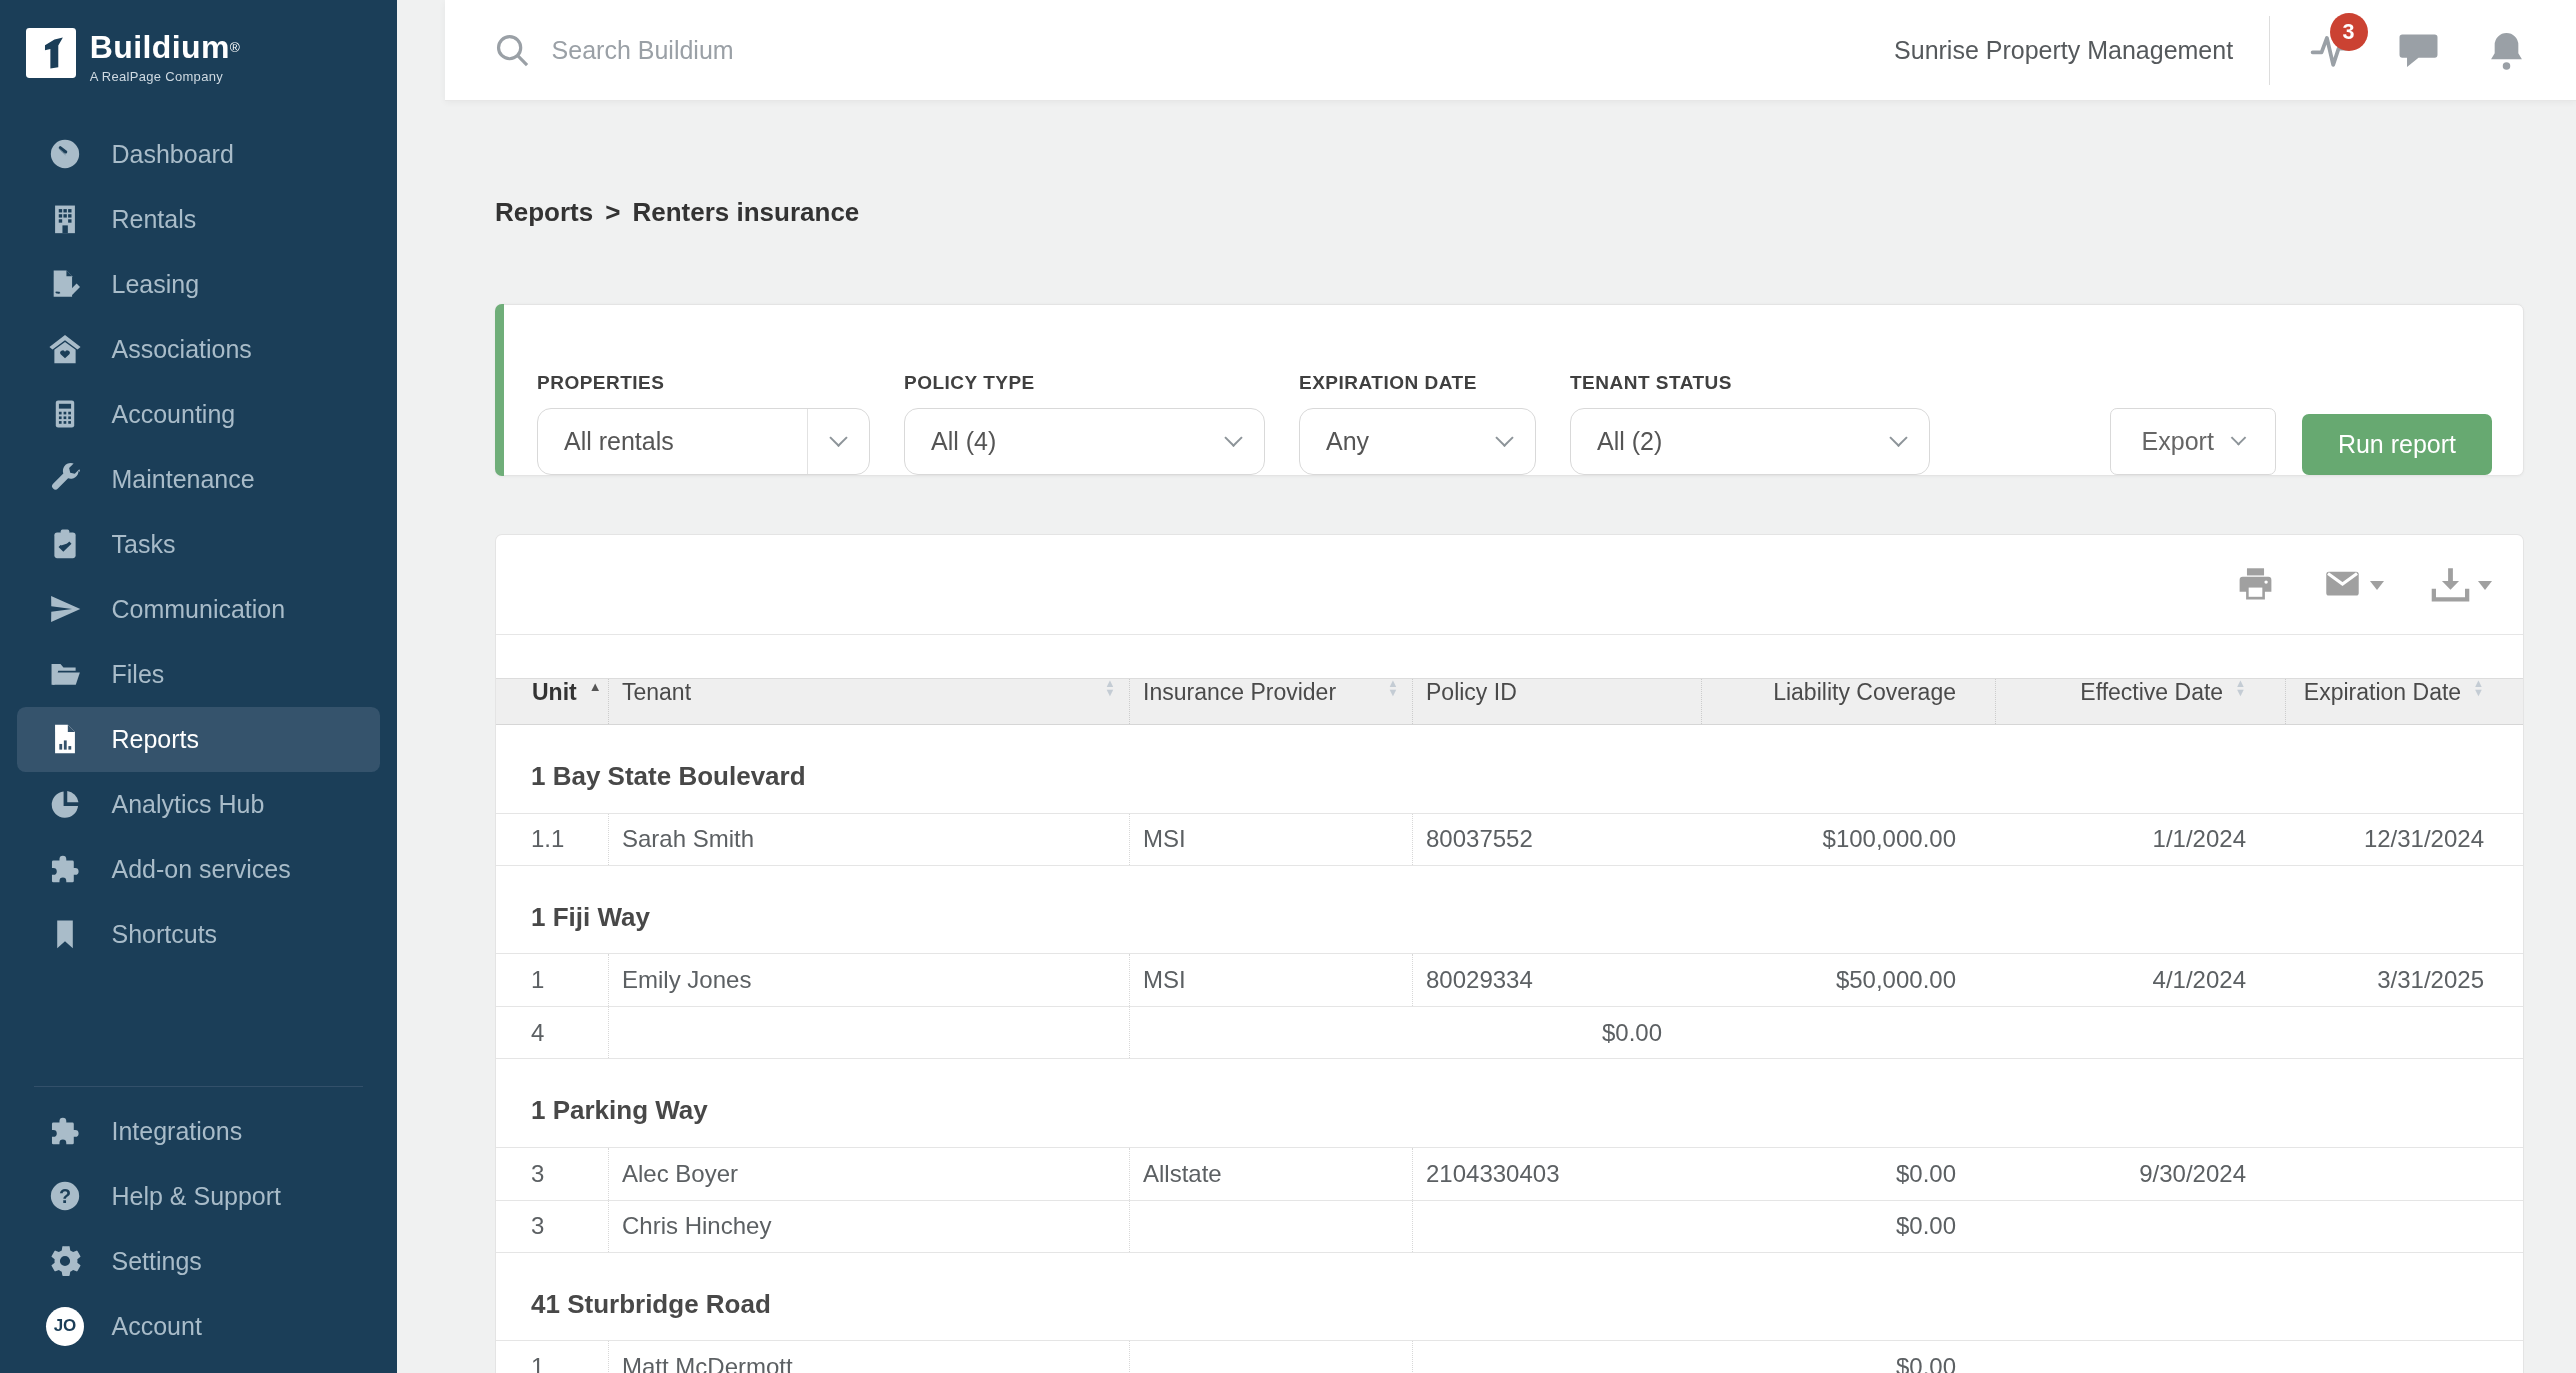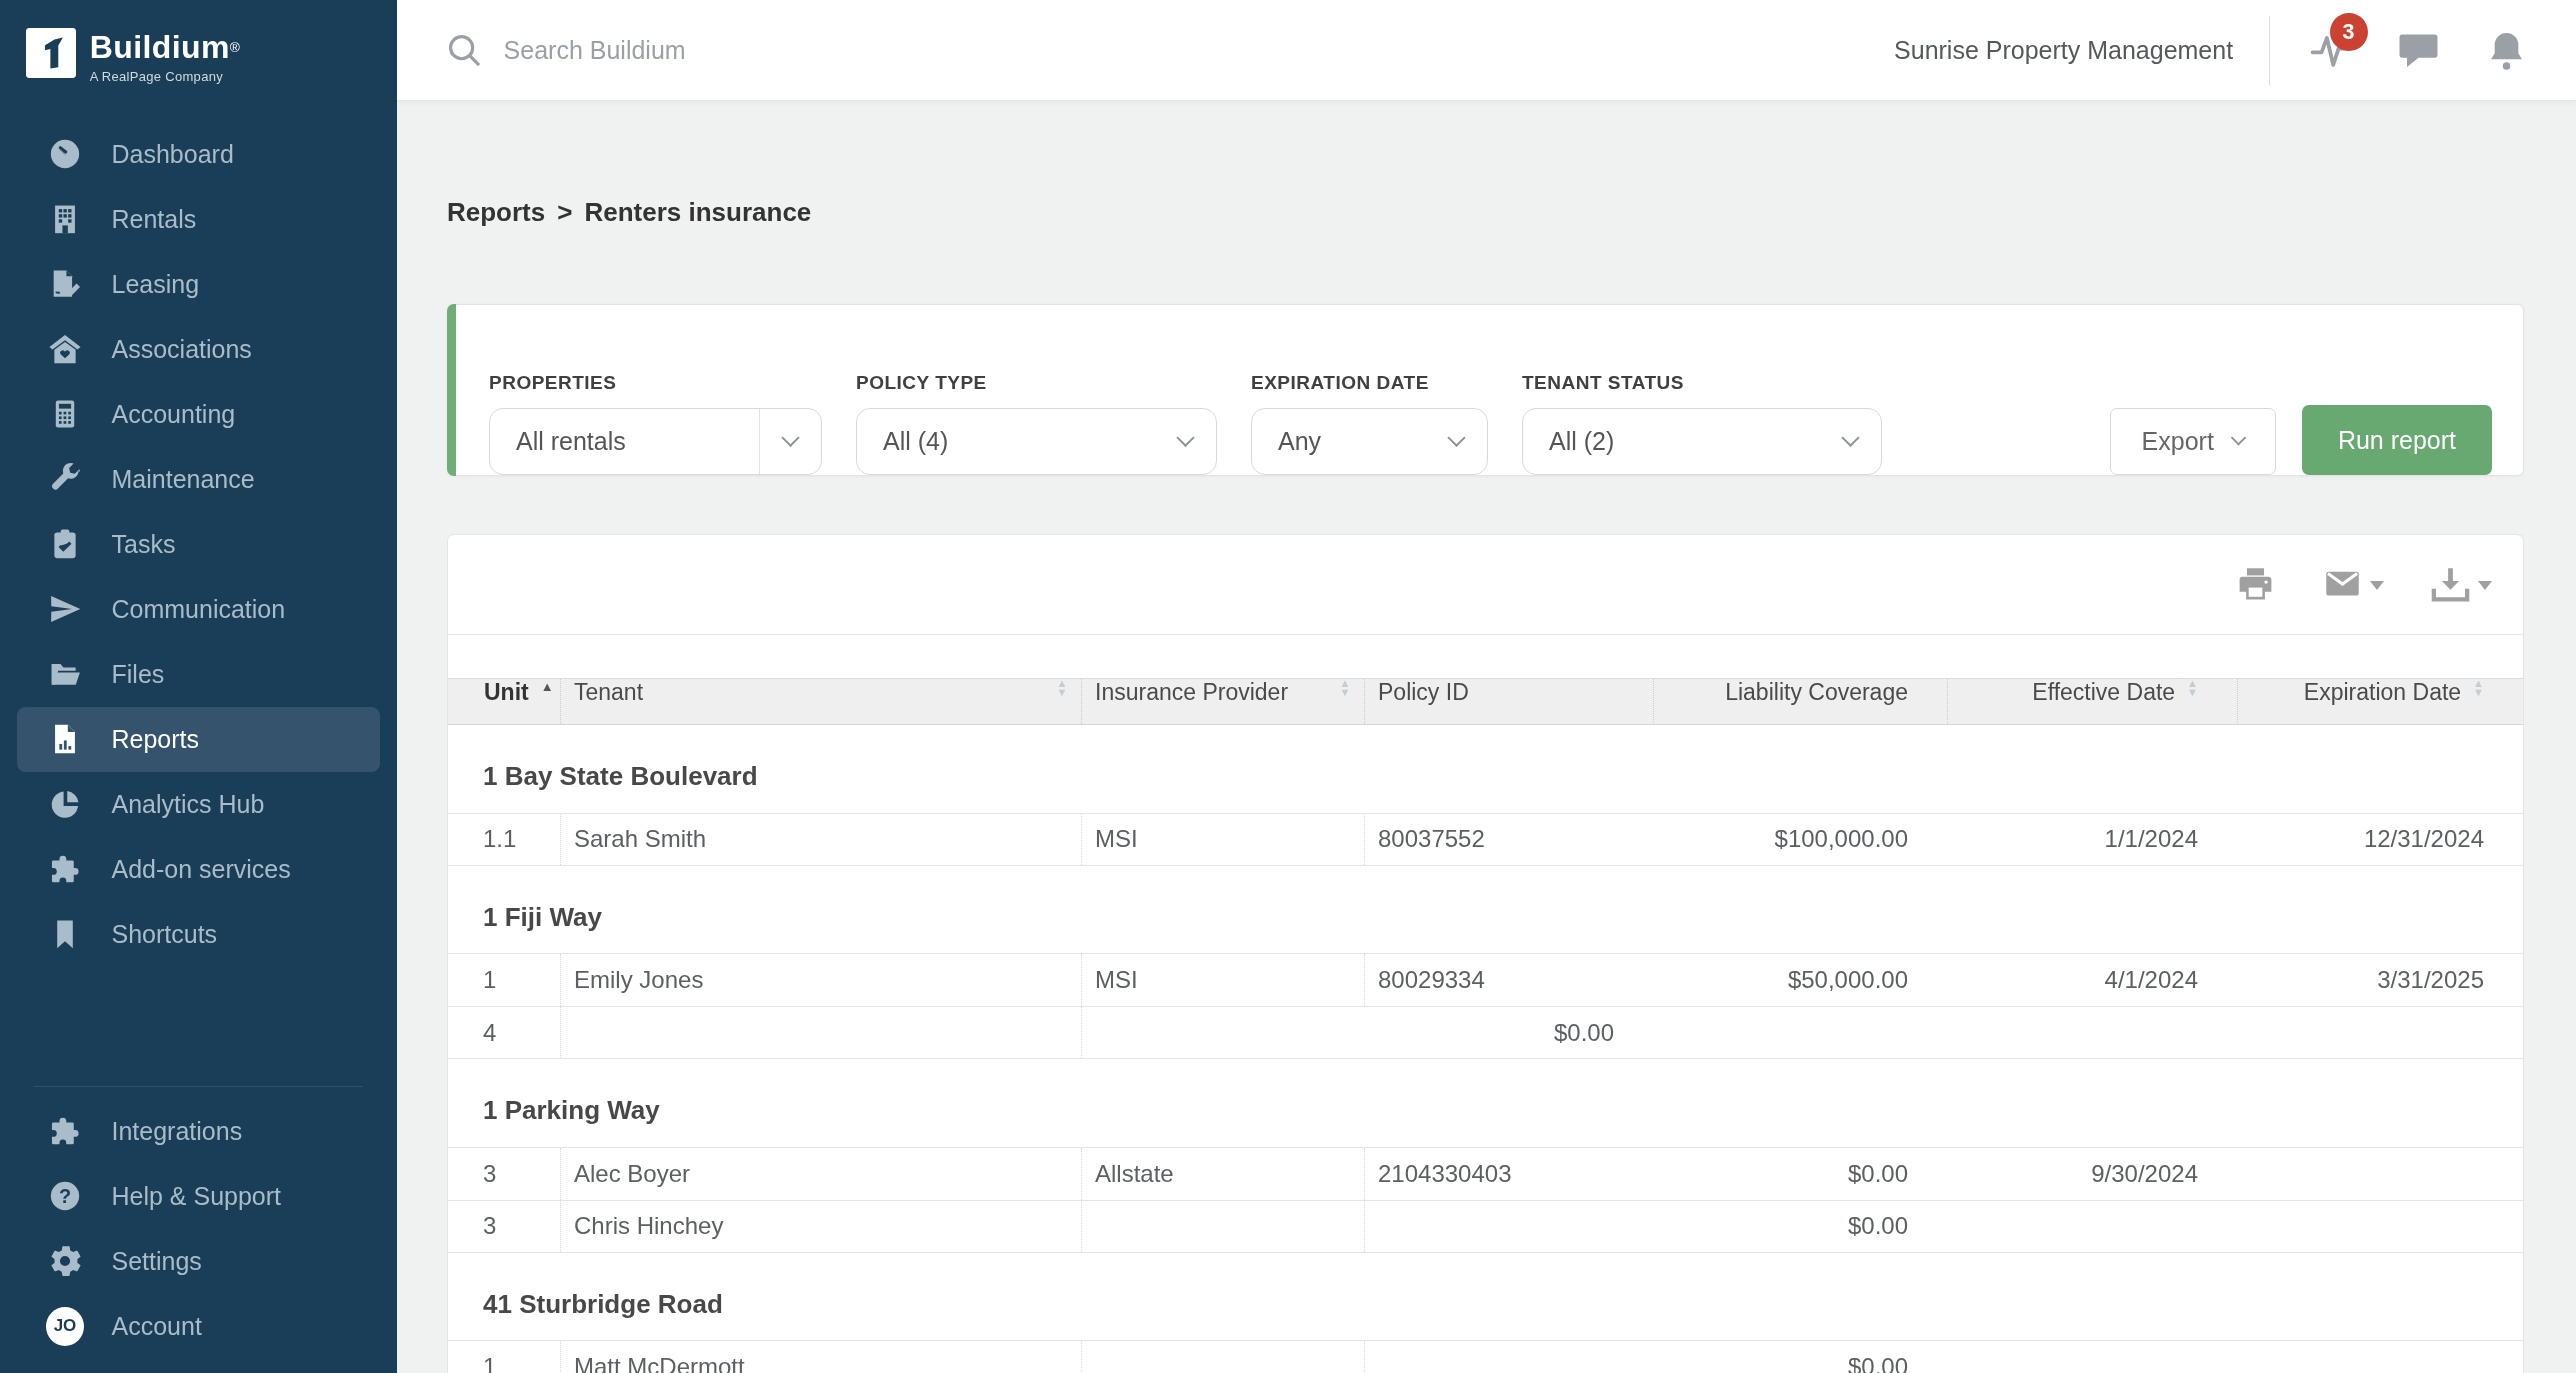--- a/index.html
+++ b/index.html
@@ -1,17 +1,17 @@
 <!DOCTYPE html>
 <html style="font-size:13.7px"><head>
 <meta charset="utf-8">
 <style>
   * { margin:0; padding:0; box-sizing:border-box; }
   html,body { width:2576px; height:1374px; overflow:hidden; font-family:"Liberation Sans", sans-serif; background:#f0f1f1; }
-  .app { display:flex; width:2576px; height:1374px; }
+  .app { display:flex; width:2576px; height:1374px;gap:48px; }
 
   
   .sidebar { width:397px; flex-shrink:0; background:#1b3e58; display:flex; flex-direction:column; color:#a9bcc9; }
   .logo-row { display:flex; align-items:flex-start; padding:27.5px 0 0 26px; height:113px; }
   .logo-box { width:50px; height:50px; background:#ffffff; border-radius:3.4px; display:flex; align-items:center; justify-content:center; }
   .logo-text { margin-left:13.7px; margin-top:1.7px; }
   .brand { font-size:32px; font-weight:700; color:#ffffff; letter-spacing:0.4px; }
   .brand-reg { font-size:13.7px; color:#ffffff; vertical-align:super; }
   .tagline { font-size:13px; color:#cfdae2; margin-top:2.6px; letter-spacing:0.3px; }
   .nav { flex:1; padding-top:8.6px; }
@@ -49,21 +49,21 @@
   .field { display:flex; flex-direction:column; margin-right:34px; }
   .field-label { font-size:19px; font-weight:600; letter-spacing:0.5px; color:#404040; margin-bottom:13.7px; }
   .select { height:67px; border:0.9px solid #d9d9d9; border-radius:14px; background:#fff; display:flex; align-items:center; padding-left:26px; font-size:25px; color:#555; cursor:pointer; }
   .select .val { flex:1; }
   .chev-zone { width:62px; align-self:stretch; display:flex; align-items:center; justify-content:center; }
   .chev-zone.sep { border-left:0.9px solid #e2e2e2; }
   .chev { width:13px; height:13px; border-right:2.1px solid #8d9499; border-bottom:2.1px solid #8d9499; transform:rotate(45deg) translate(-2.6px,-2.6px); }
   .w-properties { width:333px; } .w-policy { width:361px; } .w-expiration { width:237px; } .w-tenant { width:360px; }
   .btns { margin-left:auto; display:flex; align-items:flex-end; gap:26px; }
   .btn-export { height:67px; padding:0 31px; border:0.9px solid #d9d9d9; border-radius:6.9px; background:#fff; font-size:25px; color:#666; display:flex; align-items:center; gap:19px; cursor:pointer; font-family:"Liberation Sans", sans-serif; }
-  .btn-run { height:70px; padding:0 36px; border:none; border-radius:6.9px; background:#67a971; color:#fff; font-size:25px; font-weight:500; cursor:pointer; font-family:"Liberation Sans", sans-serif; }
+  .btn-run { height:61px; padding:0 36px; border:none; border-radius:6.9px; background:#67a971; color:#fff; font-size:25px; font-weight:500; cursor:pointer; font-family:"Liberation Sans", sans-serif; }
 
   
   .table-card { margin-top:58px; background:#ffffff; border:0.9px solid #e4e4e4; border-bottom:none; border-radius:6.9px 6.9px 0 0; min-height:833px; }
   .tbl-toolbar { height:100px; display:flex; align-items:center; justify-content:flex-end; gap:46px; padding-right:31px; border-bottom:0.9px solid #e6e6e6; }
   .tool { display:flex; align-items:flex-start; gap:6.9px; cursor:pointer; }
   .tool svg { width:41px; height:41px; fill:#a0a0a0; }
   .caret-dn { width:0; height:0; border-left:7.7px solid transparent; border-right:7.7px solid transparent; border-top:9.4px solid #a0a0a0; margin-top:17px; }
   .tbl-spacer { height:43px; }
 
   .grid { display:grid; grid-template-columns:112px 521px 283px 289px 294px 290px 1fr; }

